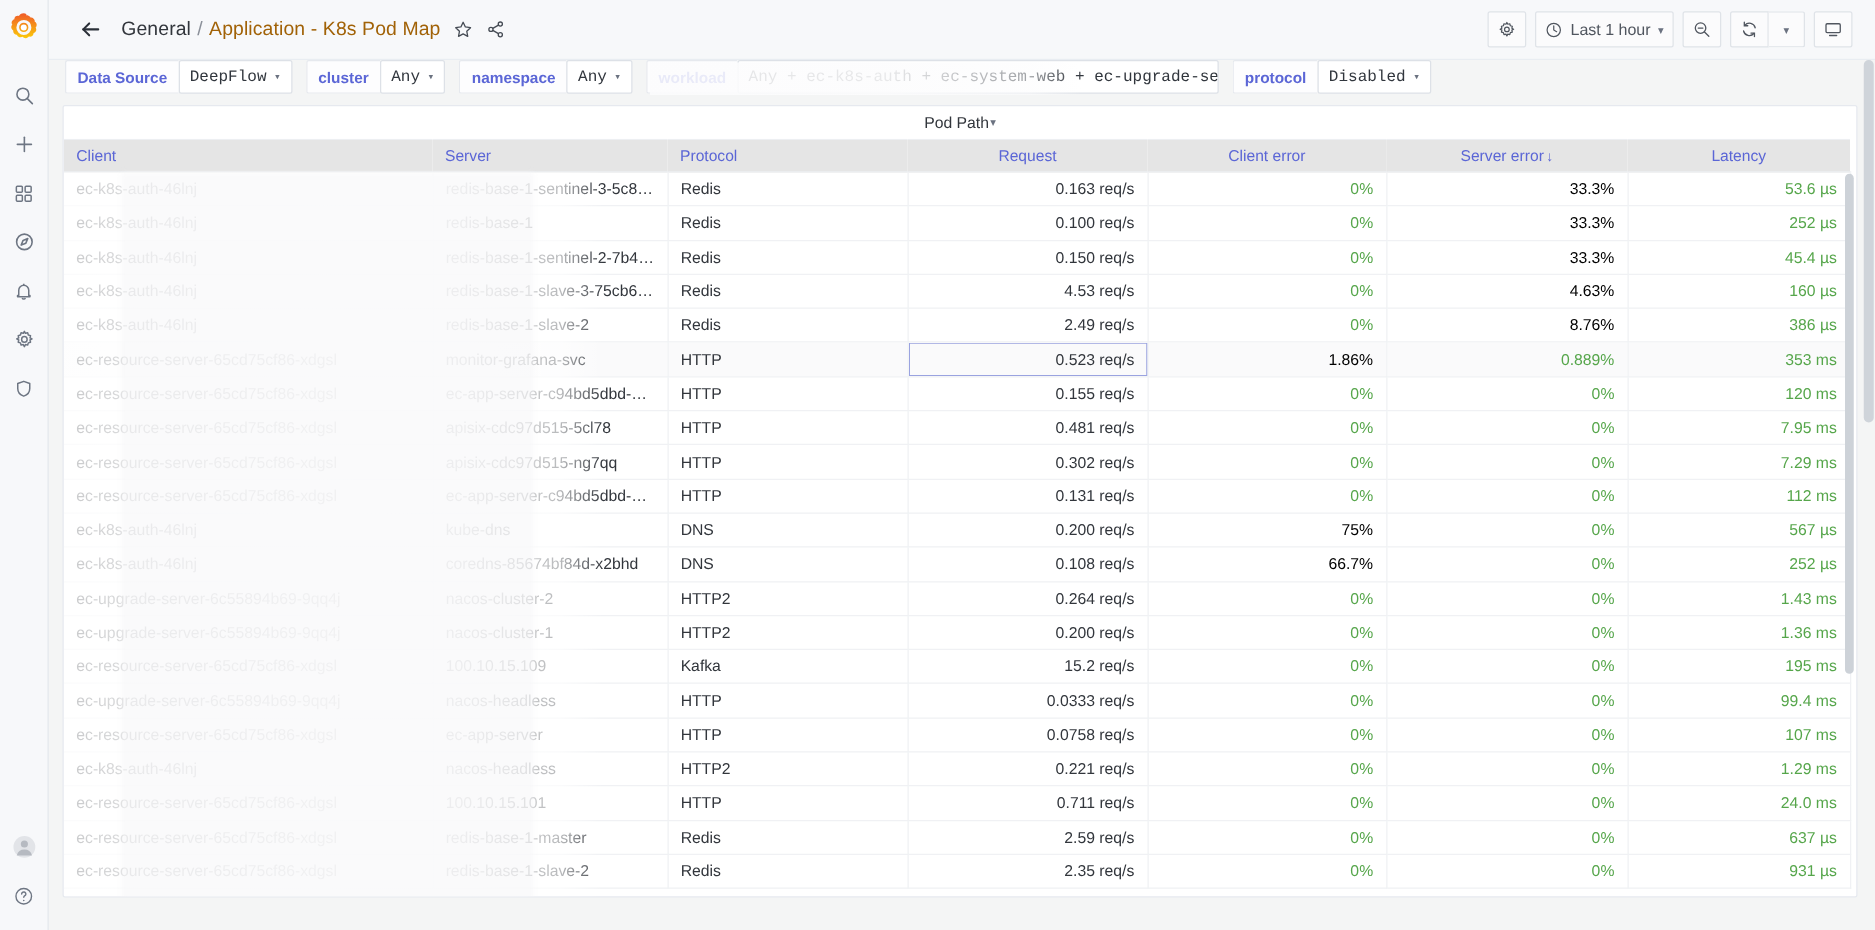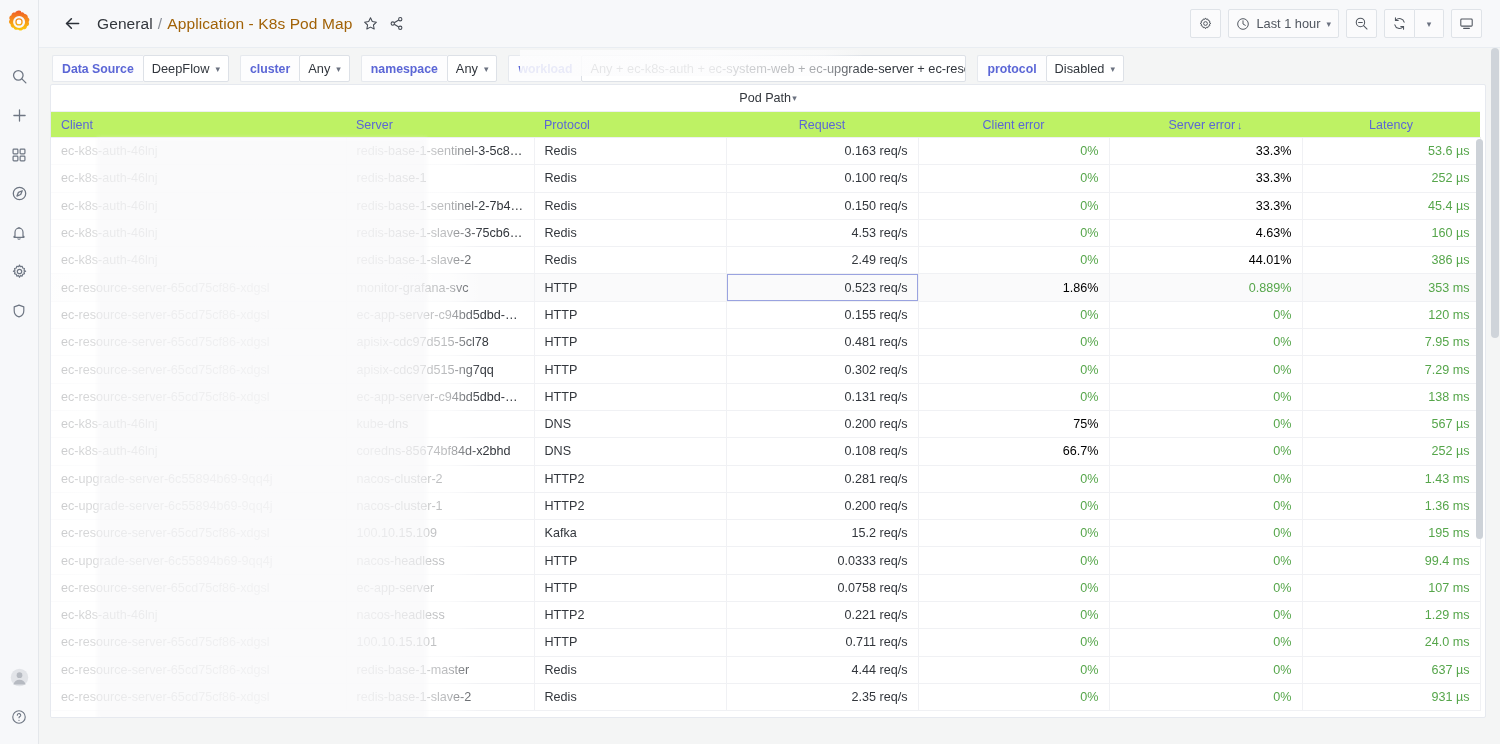--- a/index.html
+++ b/index.html
@@ -68,38 +68,38 @@
   }
   .tb-group { display: flex; }
   .tb-group .tb-btn { border-radius: 0; border-left-width: 0; }
   .tb-group .tb-btn:first-child { border-left-width: 1px; border-radius: 2px 0 0 2px; }
   .tb-group .tb-btn:last-child { border-radius: 0 2px 2px 0; }
 
   
   #varbar {
     position: absolute; left: 39px; top: 48px;
     width: 1461px; height: 34px;
-    display: flex; align-items: flex-end; gap: 0;
+    display: flex; align-items: flex-start; gap: 0;
     padding-left: 13px;
     z-index: 25;
   }
   .var-group { display: flex; align-items: center; margin-right: 11px; }
   .var-label {
     height: 27px; padding: 0 9px;
     display: flex; align-items: center;
     font-size: 12.3px; color: #5b66d6; font-weight: 600;
     border: 1px solid #e6e9ee; border-right: none;
     border-radius: 2px 0 0 2px; background: #fdfdfe;
   }
   .var-value {
     height: 27px; padding: 0 8px;
     display: flex; align-items: center; gap: 6px;
     font-size: 12.8px; color: #31363d;
     border: 1px solid #dde1e7; border-radius: 2px;
-    background: #fff; cursor: pointer; white-space: nowrap;
+    background: #fff; cursor: pointer; white-space: nowrap; font-family: Liberation Mono, monospace;
   }
   .var-value.wide { max-width: 385px; overflow: hidden; }
   .var-value .caret { color: #6b7280; font-size: 9px; }
 
   
   #panel {
     position: absolute; left: 50px; top: 84px;
     width: 1436px; height: 634px;
     background: #fff;
     border: 1px solid #e6e9ef;
@@ -112,21 +112,21 @@
   }
   #panel-header .caret { color: #6b7280; font-size: 9px; }
 
   
   #table-wrap { position: relative; height: 608px; overflow: hidden; }
   table.gtable { width: 1429px; border-collapse: collapse; table-layout: fixed; }
   table.gtable th {
     font-size: 12.5px; font-weight: 400; color: #5b66d6;
     text-align: left; padding: 0 10px; height: 26px;
     border-top: 1px solid #edeff2; border-bottom: 1px solid #edeff2;
-    background: #bef264; white-space: nowrap;
+    background: #e5e5e5; white-space: nowrap;
   }
   table.gtable th.num { text-align: center; }
   table.gtable th .sort-arrow { font-size: 11px; margin-left: 2px; }
   table.gtable td {
     font-size: 12.6px; color: #32363c;
     padding: 0 10px; height: 27.3px;
     border-bottom: 1px solid #f0f1f4;
     border-right: 1px solid #f0f1f4;
     white-space: nowrap; overflow: hidden; text-overflow: ellipsis;
   }
@@ -464,21 +464,21 @@
             <td class="num green">0%</td>
             <td class="num red">4.63%</td>
             <td class="num green">160 µs</td>
           </tr>
           <tr>
             <td class="">ec-k8s-auth-46lnj</td>
             <td class="">redis-base-1-slave-2</td>
             <td class="">Redis</td>
             <td class="num">2.49 req/s</td>
             <td class="num green">0%</td>
-            <td class="num red">44.01%</td>
+            <td class="num red">8.76%</td>
             <td class="num green">386 µs</td>
           </tr>
           <tr class="hl">
             <td class="">ec-resource-server-65cd75cf86-xdgsl</td>
             <td class="">monitor-grafana-svc</td>
             <td class="">HTTP</td>
             <td class="num focus">0.523 req/s</td>
             <td class="num red">1.86%</td>
             <td class="num green">0.889%</td>
             <td class="num green">353 ms</td>
@@ -510,21 +510,21 @@
             <td class="num green">0%</td>
             <td class="num green">7.29 ms</td>
           </tr>
           <tr>
             <td class="">ec-resource-server-65cd75cf86-xdgsl</td>
             <td class="">ec-app-server-c94bd5dbd-n4tx6 (d…</td>
             <td class="">HTTP</td>
             <td class="num">0.131 req/s</td>
             <td class="num green">0%</td>
             <td class="num green">0%</td>
-            <td class="num green">138 ms</td>
+            <td class="num green">112 ms</td>
           </tr>
           <tr>
             <td class="">ec-k8s-auth-46lnj</td>
             <td class="">kube-dns</td>
             <td class="">DNS</td>
             <td class="num">0.200 req/s</td>
             <td class="num red">75%</td>
             <td class="num green">0%</td>
             <td class="num green">567 µs</td>
           </tr>
@@ -534,21 +534,21 @@
             <td class="">DNS</td>
             <td class="num">0.108 req/s</td>
             <td class="num red">66.7%</td>
             <td class="num green">0%</td>
             <td class="num green">252 µs</td>
           </tr>
           <tr>
             <td class="">ec-upgrade-server-6c55894b69-9qq4j</td>
             <td class="">nacos-cluster-2</td>
             <td class="">HTTP2</td>
-            <td class="num">0.281 req/s</td>
+            <td class="num">0.264 req/s</td>
             <td class="num green">0%</td>
             <td class="num green">0%</td>
             <td class="num green">1.43 ms</td>
           </tr>
           <tr>
             <td class="">ec-upgrade-server-6c55894b69-9qq4j</td>
             <td class="">nacos-cluster-1</td>
             <td class="">HTTP2</td>
             <td class="num">0.200 req/s</td>
             <td class="num green">0%</td>
@@ -597,21 +597,21 @@
             <td class="">HTTP</td>
             <td class="num">0.711 req/s</td>
             <td class="num green">0%</td>
             <td class="num green">0%</td>
             <td class="num green">24.0 ms</td>
           </tr>
           <tr>
             <td class="">ec-resource-server-65cd75cf86-xdgsl</td>
             <td class="">redis-base-1-master</td>
             <td class="">Redis</td>
-            <td class="num">4.44 req/s</td>
+            <td class="num">2.59 req/s</td>
             <td class="num green">0%</td>
             <td class="num green">0%</td>
             <td class="num green">637 µs</td>
           </tr>
           <tr>
             <td class="">ec-resource-server-65cd75cf86-xdgsl</td>
             <td class="">redis-base-1-slave-2</td>
             <td class="">Redis</td>
             <td class="num">2.35 req/s</td>
             <td class="num green">0%</td>

